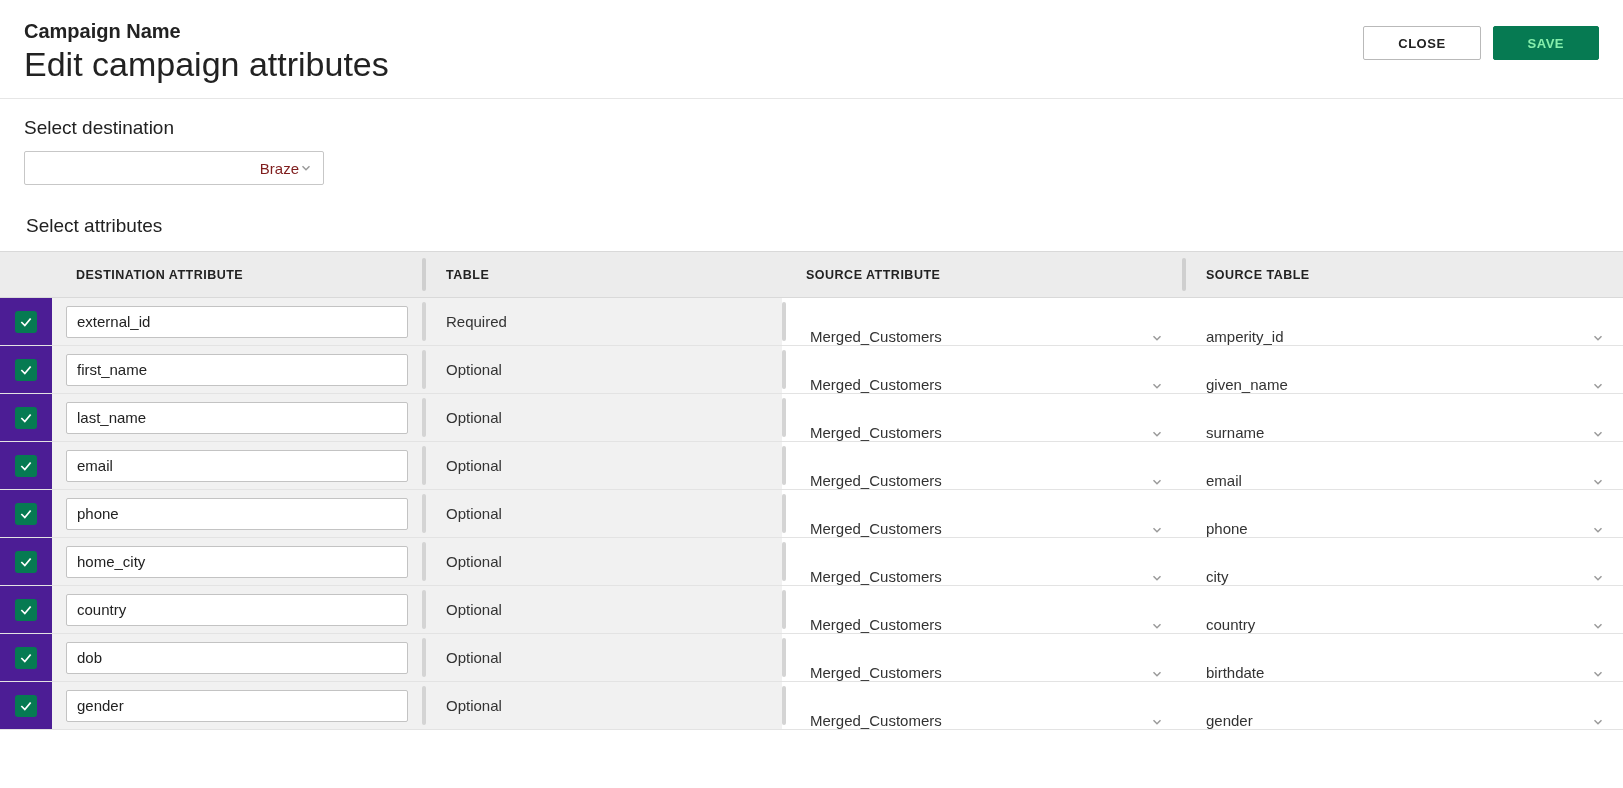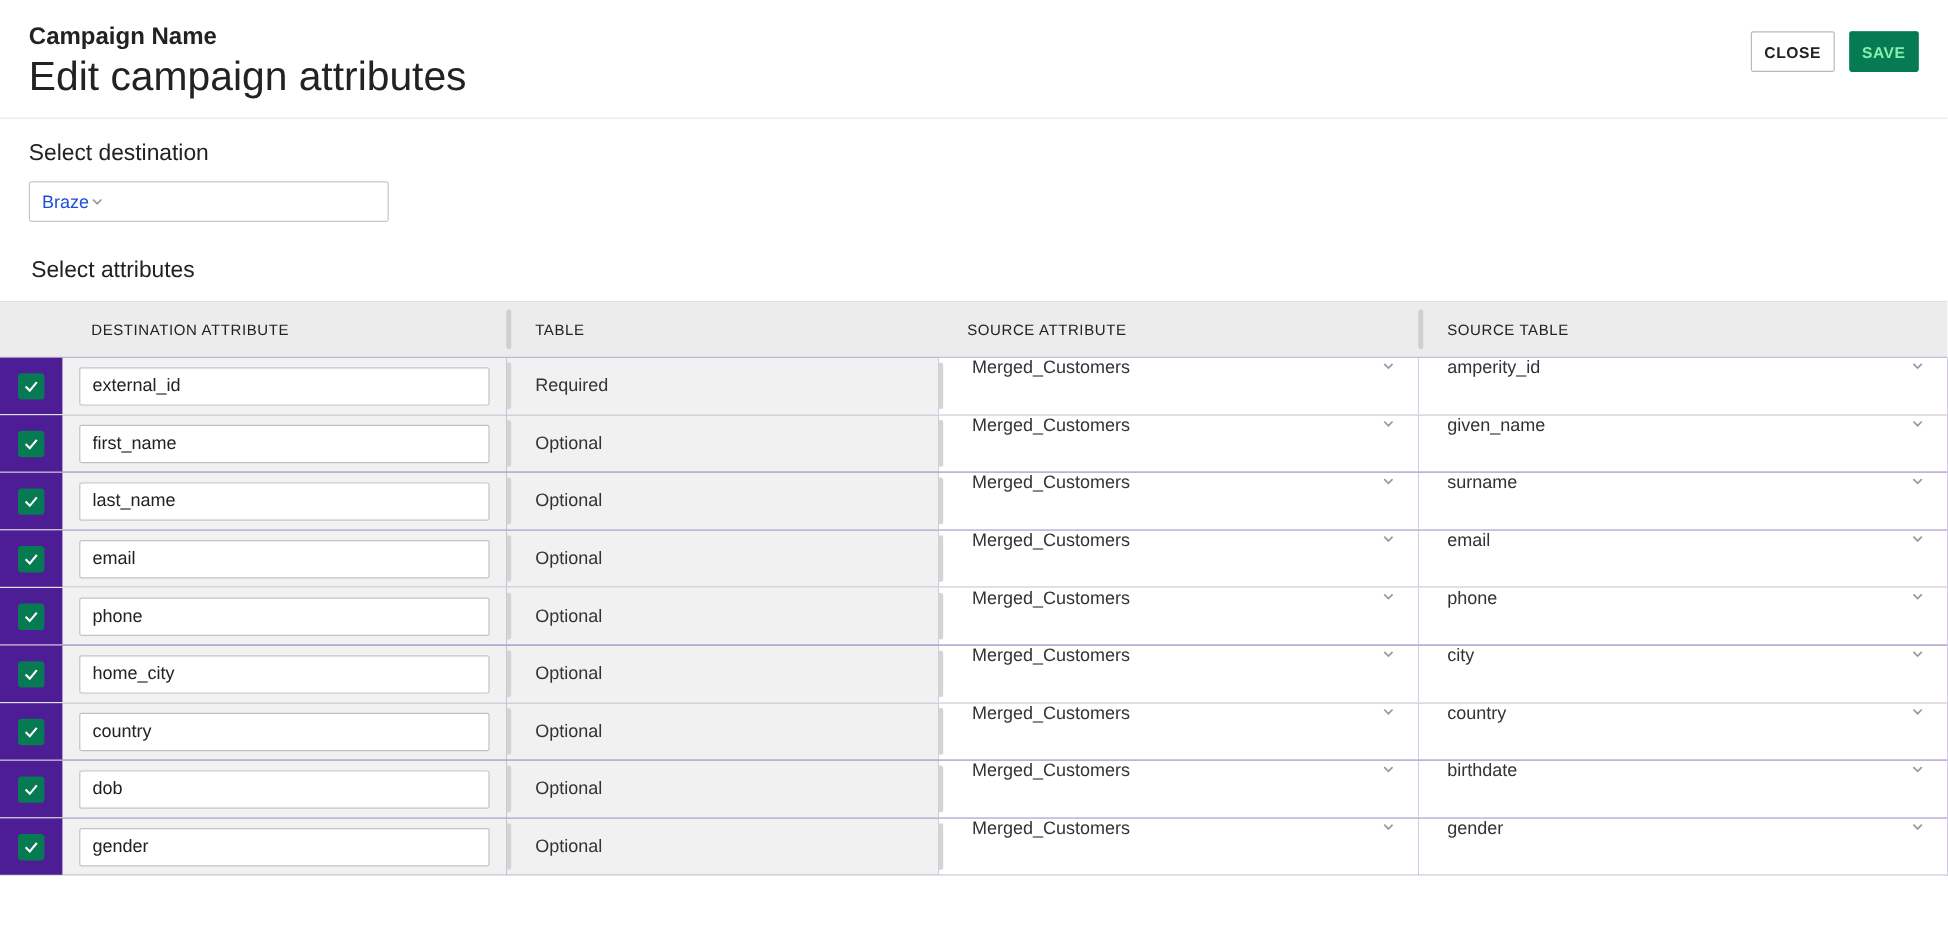--- a/index.html
+++ b/index.html
@@ -9,54 +9,54 @@
   .header-bar {
     display:flex; align-items:flex-start; justify-content:space-between;
     padding:20px 24px 14px 24px;
   }
   .titles { display:flex; flex-direction:column; }
   .campaign-name { font-size:20px; font-weight:700; margin-bottom:2px; }
   .page-title   { font-size:34px; font-weight:400; line-height:1.15; }
 
   .header-actions { display:flex; gap:12px; padding-top:6px; }
   .btn {
-    height:34px; padding:0 10px; font-size:13px; font-weight:700; letter-spacing:.5px;
+    height:34px; padding:0 34px; font-size:13px; font-weight:700; letter-spacing:.5px;
     border-radius:2px; cursor:pointer; display:inline-flex; align-items:center; justify-content:center;
     user-select:none;
   }
   .btn-outline { background:#fff; border:1px solid #b9b9b9; color:#222; }
   .btn-primary { background:#067a52; border:1px solid #067a52; color:#86efac; }
 
   .divider { height:1px; background:#e6e6e6; margin:0 0 18px 0; }
 
   .section { padding:0 24px; }
   .section-label { font-size:19px; font-weight:400; margin:6px 0 12px 0; }
 
   .dest-select {
     width:300px; height:34px; border:1px solid #c7c7c7; border-radius:2px; background:#fff;
-    display:flex; align-items:center; justify-content:flex-start; padding:0 10px; cursor:pointer;
-    font-size:15px; color:#1d4ed8;
+    display:flex; align-items:center; justify-content:flex-end; padding:0 10px; cursor:pointer;
+    font-size:15px; color:#7f1d1d;
   }
   .chevron { color:#9a9a9a; }
   .chevron svg { display:block; }
 
   .attr-label { font-size:19px; font-weight:400; margin:30px 0 14px 2px; }
 
   
   .tbl { width:100%; border-top:1px solid #d9d9d9; }
   .thead, .trow {
     display:grid;
     grid-template-columns: 52px 370px 360px 400px 1fr;
     align-items:center;
   }
   .thead {
     background:#ececec; height:46px; border-bottom:1px solid #d9d9d9;
   }
   .th {
-    font-size:12.5px; font-weight:400; letter-spacing:.5px; color:#222;
+    font-size:12.5px; font-weight:700; letter-spacing:.5px; color:#222;
     padding-left:24px; position:relative; height:100%; display:flex; align-items:center;
   }
   .th.sep::before {
     content:""; position:absolute; left:0; top:6px; bottom:6px; width:4px; background:#cfcfcf; border-radius:2px;
   }
   .th:first-child { padding:0; }
 
   .trow {
     height:48px; border-bottom:1px solid #e3e3e3; background:#4c1d95;
   }
@@ -79,21 +79,21 @@
     cursor:pointer;
   }
   .checkbox svg { stroke:#fff; }
 
   .dest-input {
     width:100%; height:32px; border:1px solid #c3c3c3; border-radius:2px; background:#fff;
     padding:0 10px; font-size:15px; color:#222;
   }
 
   .faux-select {
-    width:100%; height:100%; display:flex; align-items:flex-start; justify-content:space-between;
+    width:100%; height:100%; display:flex; align-items:flex-end; justify-content:space-between;
     font-size:15px; color:#333; cursor:pointer;
   }
 </style>
 </head>
 <body>
 
 <div class="header-bar">
   <div class="titles">
     <div class="campaign-name">Campaign Name</div>
     <div class="page-title">Edit campaign attributes</div>

